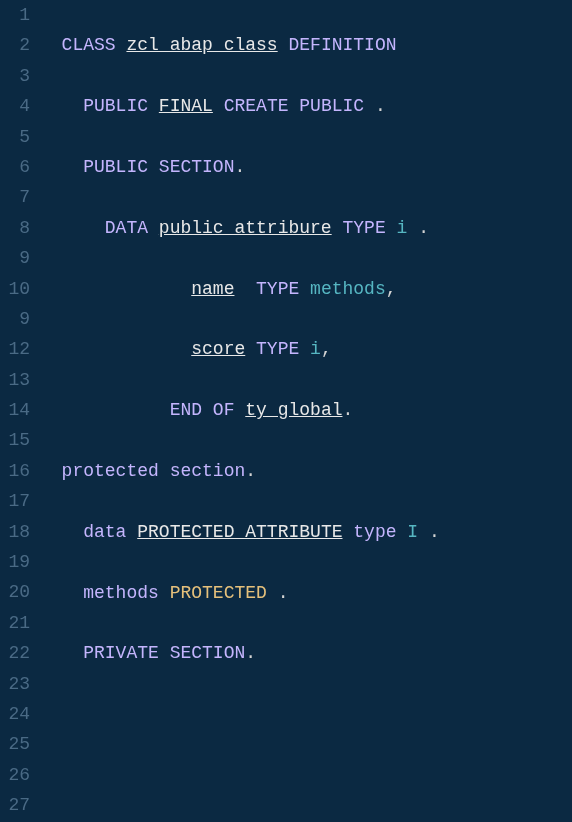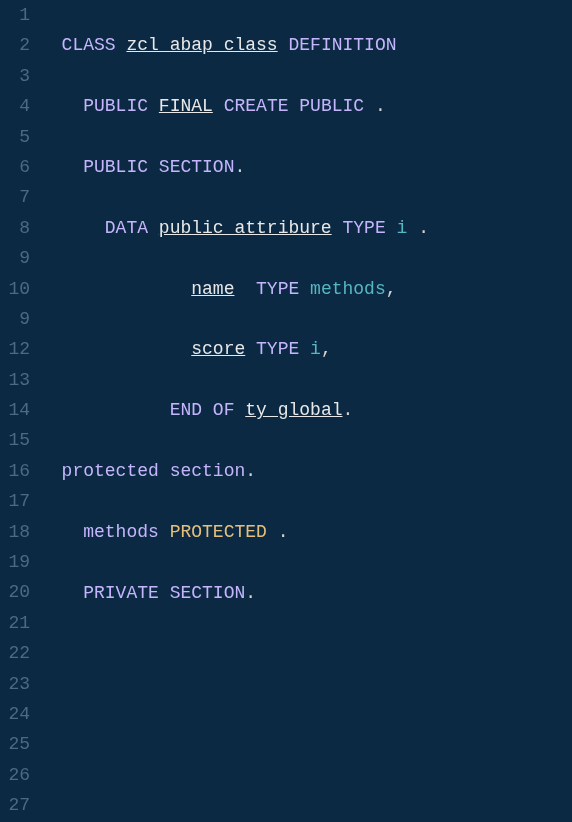--- a/index.html
+++ b/index.html
@@ -78,20 +78,21 @@
   </div>
   <div class="code">
 <span class="line">  <span class="kw-orange">CLASS</span> <span class="kw-white">zcl_abap_class</span> <span class="kw-orange">DEFINITION</span></span>
 <span class="line">    <span class="kw-orange">PUBLIC</span> <span class="kw-white">FINAL</span> <span class="kw-orange">CREATE</span> <span class="kw-orange">PUBLIC</span> <span class="punct">.</span></span>
 <span class="line">    <span class="kw-orange">PUBLIC</span> <span class="kw-orange">SECTION</span><span class="punct">.</span></span>
 <span class="line">      <span class="kw-orange">DATA</span> <span class="kw-white">public_attribure</span> <span class="kw-orange">TYPE</span> <span class="kw-teal">i</span> <span class="punct">.</span></span>
 <span class="line">              <span class="kw-white">name</span>  <span class="kw-orange">TYPE</span> <span class="kw-teal">methods</span><span class="punct">,</span></span>
 <span class="line">              <span class="kw-white">score</span> <span class="kw-orange">TYPE</span> <span class="kw-teal">i</span><span class="punct">,</span></span>
 <span class="line">            <span class="kw-orange">END</span> <span class="kw-orange">OF</span> <span class="kw-white">ty_global</span><span class="punct">.</span></span>
 <span class="line">  <span class="kw-orange">protected</span> <span class="kw-orange">section</span><span class="punct">.</span></span>
+<span class="line">    <span class="kw-orange">data</span> <span class="kw-white">PROTECTED_ATTRIBUTE</span> <span class="kw-orange">type</span> <span class="kw-teal">I</span> <span class="punct">.</span></span>
 <span class="line">    <span class="kw-orange">methods</span> <span class="kw-yellow">PROTECTED</span> <span class="punct">.</span></span>
 <span class="line">    <span class="kw-orange">PRIVATE</span> <span class="kw-orange">SECTION</span><span class="punct">.</span></span>
 <span class="line">          </span>
 
 
 
 
 
 
 

